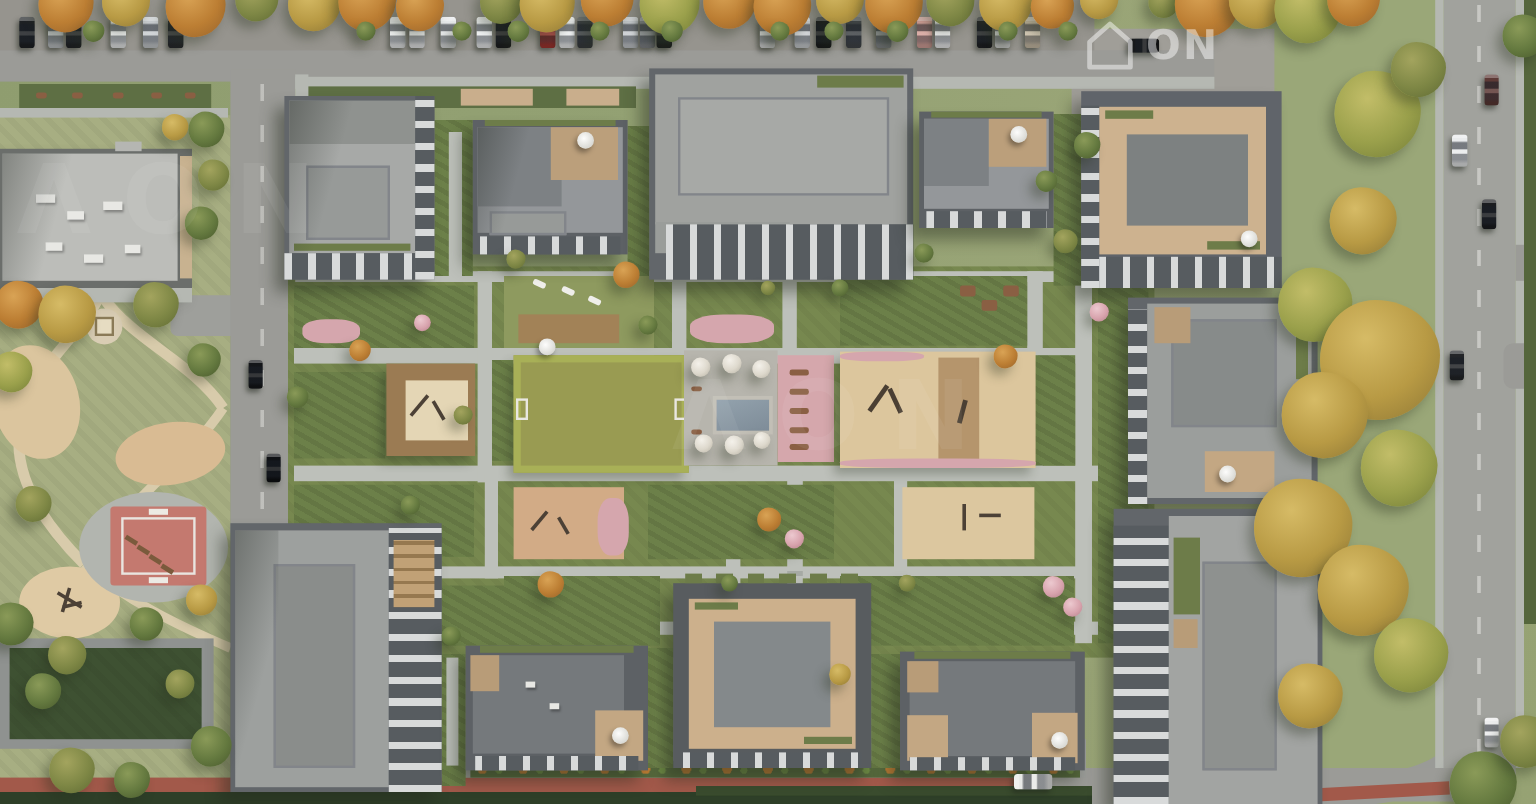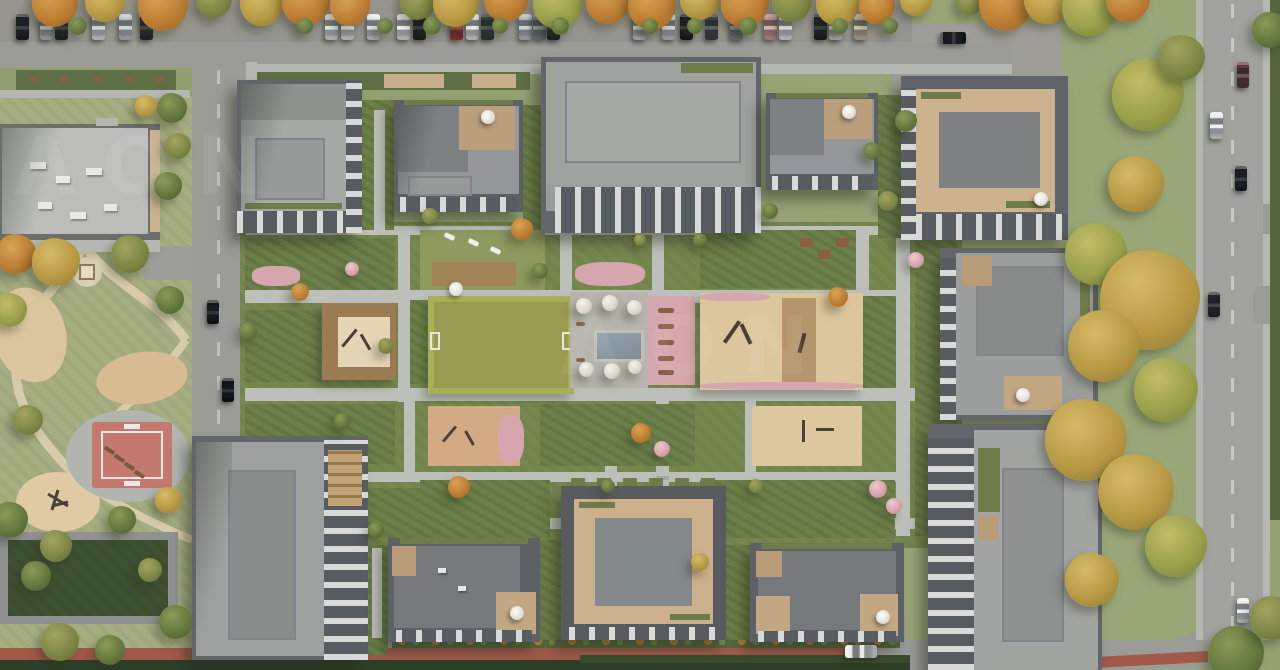--- a/index.html
+++ b/index.html
@@ -487,14 +487,20 @@
     <div class="tree t-gr" style="left: 368px; top: 522px; height: 16px; width: 16px;"></div>
     <div class="tree t-wh" style="left: 576px; top: 298px; height: 16px; width: 16px;"></div>
     <div class="tree t-wh" style="left: 602px; top: 295px; height: 16px; width: 16px;"></div>
     <div class="tree t-wh" style="left: 626.5px; top: 299.5px; height: 15px; width: 15px;"></div>
     <div class="tree t-wh" style="left: 578.5px; top: 361.5px; height: 15px; width: 15px;"></div>
     <div class="tree t-wh" style="left: 604px; top: 363px; height: 16px; width: 16px;"></div>
     <div class="tree t-wh" style="left: 628px; top: 360px; height: 14px; width: 14px;"></div>
 
   <div class="wm-faint" style="left:14px;top:120px;">ΛΟΝ</div>
   <div class="wm-faint" style="left:560px;top:300px;">ΛΟΝ</div>
+  <div class="wm-piece" style="left:903px;top:16px;">
+    <svg width="44" height="44" viewBox="0 0 44 44">
+      <path d="M5 19 L22 4 L39 19 V40 H5 Z" fill="none" stroke="rgba(255,255,255,.85)" stroke-width="4" stroke-linejoin="round"></path>
+    </svg>
+    <span class="wm-text">ON</span>
+  </div>
 
 </div>
 
 </body></html>

